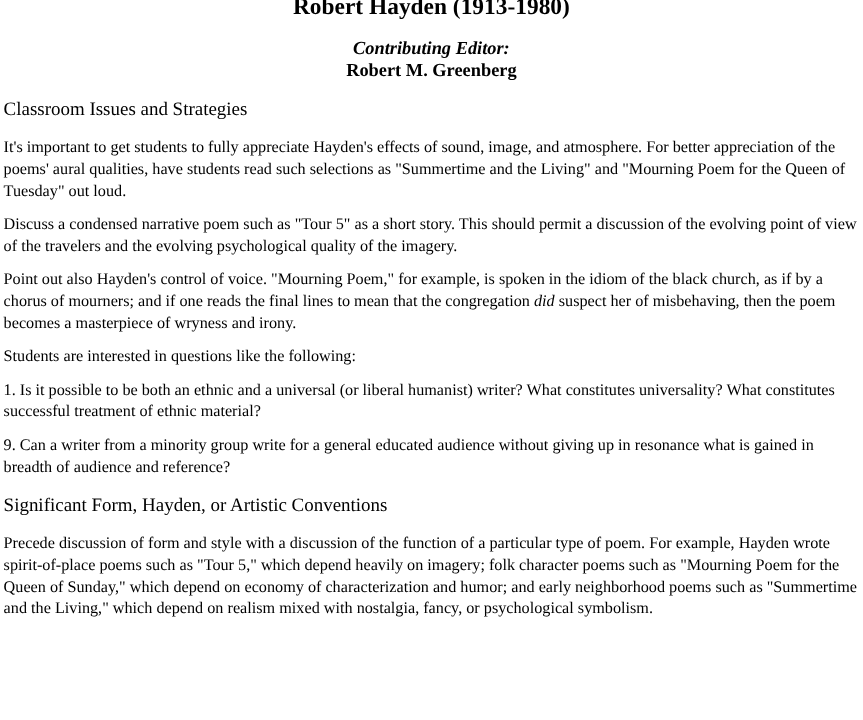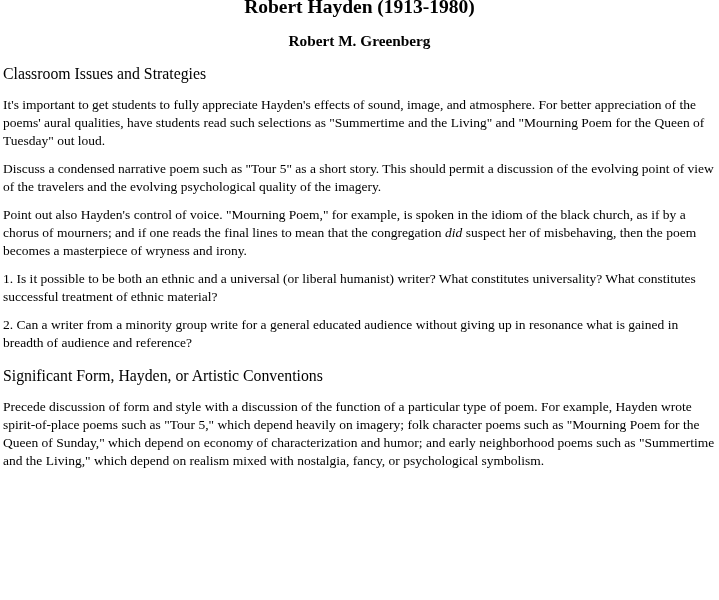--- a/index.html
+++ b/index.html
@@ -47,35 +47,37 @@
   }
 </style>
 </head>
 <body>
 
 <div class="doc">
 
   <h1 class="title">Robert Hayden (1913-1980)</h1>
 
   <div class="editor">
+    <div class="editor-label">Contributing Editor:</div>
     <div class="editor-name">Robert M. Greenberg</div>
   </div>
 
   <h2 class="section-heading">Classroom Issues and Strategies</h2>
 
   <p>It's important to get students to fully appreciate Hayden's effects of sound, image, and atmosphere. For better appreciation of the poems' aural qualities, have students read such selections as "Summertime and the Living" and "Mourning Poem for the Queen of Tuesday" out loud.</p>
 
   <p>Discuss a condensed narrative poem such as "Tour 5" as a short story. This should permit a discussion of the evolving point of view of the travelers and the evolving psychological quality of the imagery.</p>
 
   <p><span>Point out also Hayden's control of voice. "Mourning Poem," for example, is spoken in the idiom of the black church, as if by a chorus of mourners; and if one reads the final lines to mean that the congregation </span><i>did</i><span> suspect her of misbehaving, then the poem becomes a masterpiece of wryness and irony.</span></p>
 
+  <p>Students are interested in questions like the following:</p>
 
   <p>1. Is it possible to be both an ethnic and a universal (or liberal humanist) writer? What constitutes universality? What constitutes successful treatment of ethnic material?</p>
 
-  <p>2. Can a writer from a minority group write for a general educated audience without giving up in resonance what is gained in breadth of audience and reference?</p>
+  <p>9. Can a writer from a minority group write for a general educated audience without giving up in resonance what is gained in breadth of audience and reference?</p>
 
 
 
   <h2 class="section-heading">Significant Form, Hayden, or Artistic Conventions</h2>
 
   <p>Precede discussion of form and style with a discussion of the function of a particular type of poem. For example, Hayden wrote spirit-of-place poems such as "Tour 5," which depend heavily on imagery; folk character poems such as "Mourning Poem for the Queen of Sunday," which depend on economy of characterization and humor; and early neighborhood poems such as "Summertime and the Living," which depend on realism mixed with nostalgia, fancy, or psychological symbolism.</p>
 
 </div>
 
 </body></html>

